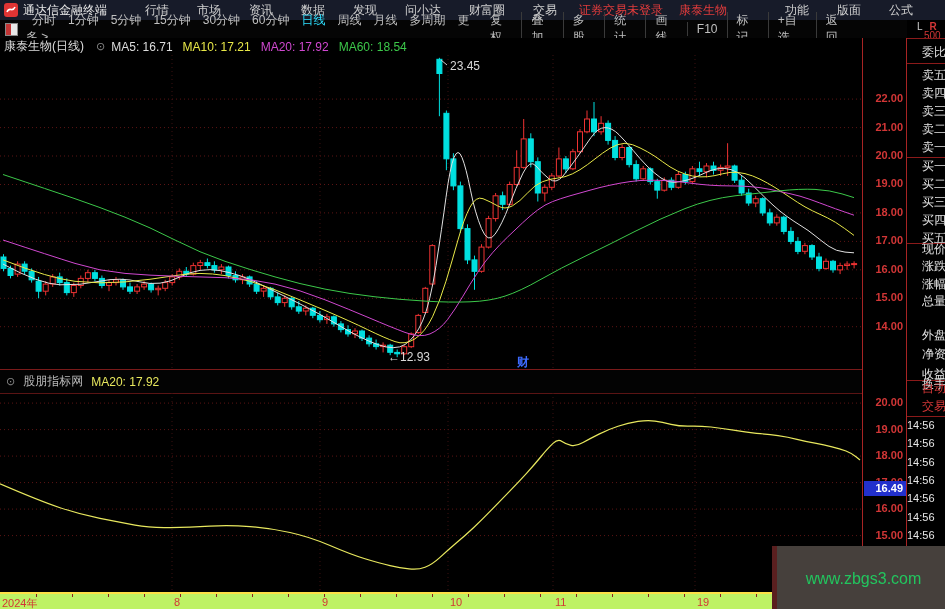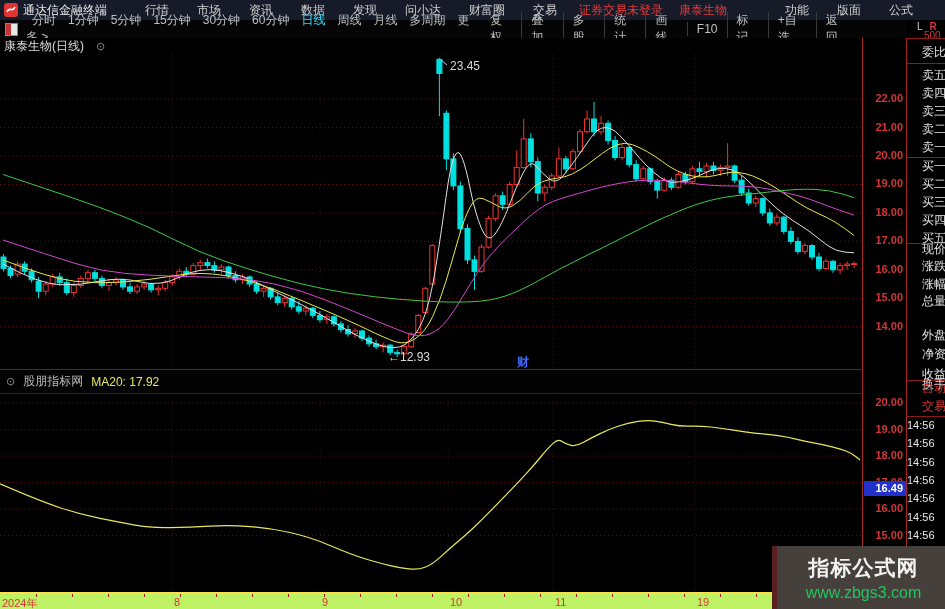--- a/index.html
+++ b/index.html
@@ -94,20 +94,21 @@
         <span class="tbtn">F10</span>
         <span class="tbtn">标记</span>
         <span class="tbtn">+自选</span>
         <span class="tbtn">返回</span>
       </div>
   </div>
 
   <div id="chart-header">
     <span id="main-title">康泰生物(日线)</span>
     <span class="collapse">⊙</span>
+    <span id="ma-values"><span class="ma-chip" style="color: rgb(220, 220, 220);">MA5: 16.71</span><span class="ma-chip" style="color: rgb(232, 232, 72);">MA10: 17.21</span><span class="ma-chip" style="color: rgb(208, 72, 208);">MA20: 17.92</span><span class="ma-chip" style="color: rgb(60, 200, 74);">MA60: 18.54</span></span>
   </div>
 
   <svg id="main-svg" width="862" height="313" viewBox="0 0 862 313">
       <line x1="0" y1="271.7" x2="862" y2="271.7" stroke="#5c1414" stroke-dasharray="1,3"></line>
       <line x1="0" y1="243.3" x2="862" y2="243.3" stroke="#5c1414" stroke-dasharray="1,3"></line>
       <line x1="0" y1="214.8" x2="862" y2="214.8" stroke="#5c1414" stroke-dasharray="1,3"></line>
       <line x1="0" y1="186.4" x2="862" y2="186.4" stroke="#5c1414" stroke-dasharray="1,3"></line>
       <line x1="0" y1="157.9" x2="862" y2="157.9" stroke="#5c1414" stroke-dasharray="1,3"></line>
       <line x1="0" y1="129.5" x2="862" y2="129.5" stroke="#5c1414" stroke-dasharray="1,3"></line>
       <line x1="0" y1="101.0" x2="862" y2="101.0" stroke="#5c1414" stroke-dasharray="1,3"></line>
@@ -480,17 +481,16 @@
       <span class="sbrow time" style="top: 397px;">14:56</span>
       <span class="sbrow time" style="top: 415px;">14:56</span>
       <span class="sbrow time" style="top: 434px;">14:56</span>
       <span class="sbrow time" style="top: 452px;">14:56</span>
       <span class="sbrow time" style="top: 470px;">14:56</span>
       <span class="sbrow time" style="top: 489px;">14:56</span>
       <span class="sbrow time" style="top: 507px;">14:56</span>
     </div>
 
   <div id="watermark">
-    <div id="wm-title">指标公式网</div>
     <div id="wm-url">www.zbgs3.com</div>
   </div>
 
 </div>
 
 </body></html>

